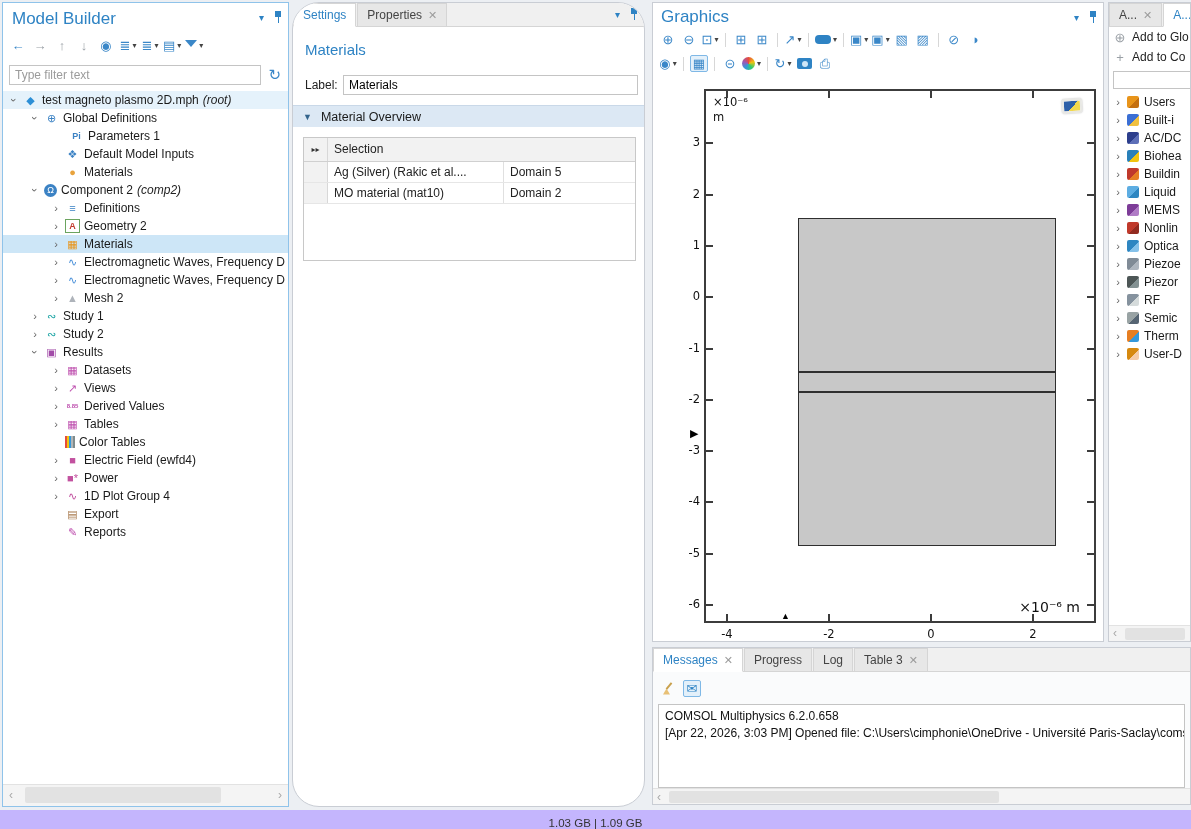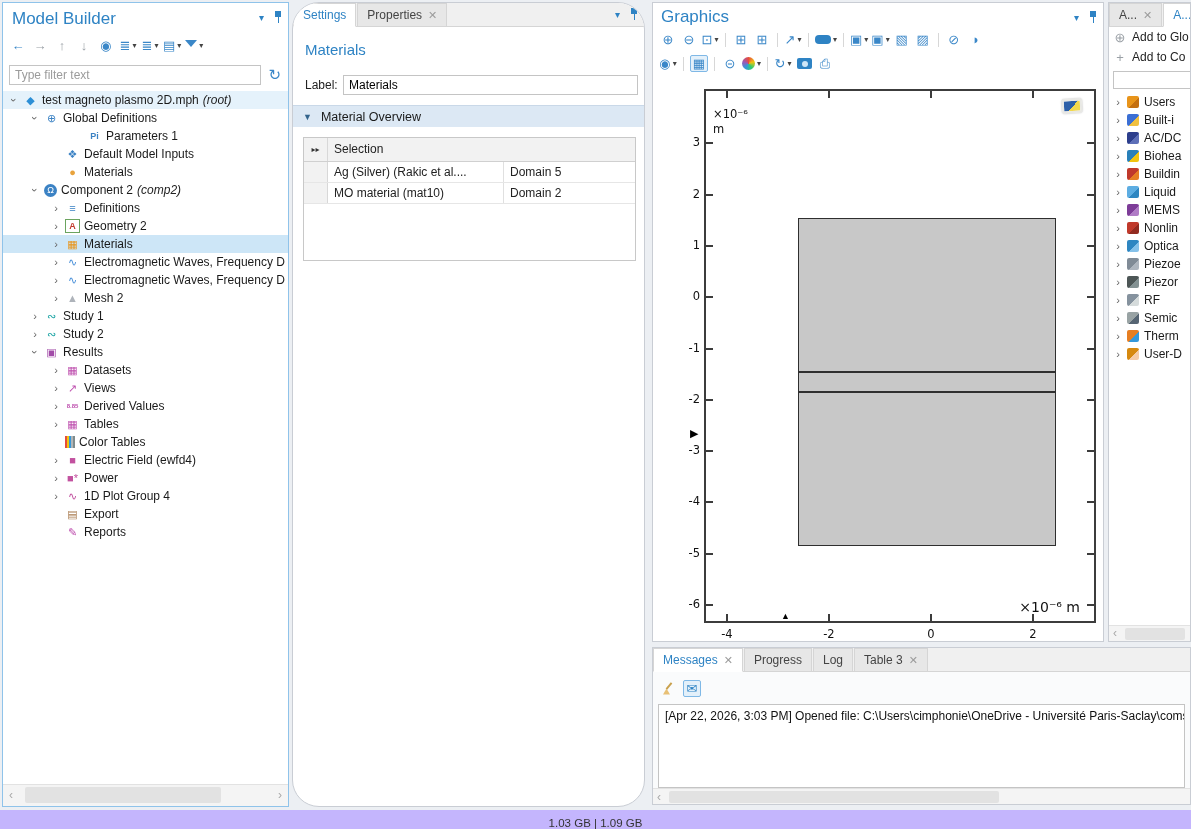--- a/index.html
+++ b/index.html
@@ -70,21 +70,21 @@
   .gfx-toolbar { position:absolute; left:6px; display:flex; align-items:center; gap:3px; }
   .pill { width:16px; height:9px; background:#2E83C4; border-radius:4px; display:inline-block; }
   .gridbtn { border:1px solid #7FB8E6; background:#E3F0FA; border-radius:2px; }
   .palette { width:13px; height:13px; border-radius:50%; background:conic-gradient(#E74C3C,#F1C40F,#2ECC71,#3498DB,#9B59B6,#E74C3C); display:inline-block; }
   .cam { width:15px; height:11px; background:#2E83C4; border-radius:2px; position:relative; display:inline-block; }
   .cam::after { content:""; position:absolute; left:5px; top:2.5px; width:6px; height:6px; border-radius:50%; background:#CFE6F7; }
   #plot-box { position:absolute; left:51px; top:86px; width:392px; height:534px; border:2px solid #3C3C3C; background:#fff; }
   .axis-lbl { position:absolute; font-family:"DejaVu Sans",sans-serif; font-size:11.5px; color:#111; }
   .tickmark { position:absolute; background:#3C3C3C; }
   .geom-rect { position:absolute; background:#C8C8C8; border:1px solid #2F2F2F; }
-  #plot-unit-top { position:absolute; left:7px; top:4px; font-family:"DejaVu Sans",sans-serif; font-size:11.5px; color:#111; line-height:15px;margin-top:12px; }
+  #plot-unit-top { position:absolute; left:7px; top:4px; font-family:"DejaVu Sans",sans-serif; font-size:11.5px; color:#111; line-height:15px; }
   #plot-unit-bottom { position:absolute; right:14px; bottom:6px; font-family:"DejaVu Sans",sans-serif; font-size:14px; color:#111; }
   #plot-thumb-icon { position:absolute; right:12px; top:8px; width:20px; height:14px; background:linear-gradient(135deg,#2C5FA8 0 55%, #F2D84B 55%); border:2px solid #E8E8E4; border-radius:2px; box-shadow:0 0 2px rgba(0,0,0,.35); transform:rotate(-3deg); }
   .cursor-glyph { position:absolute; color:#000; }
 
   
   #addmat { left:1108px; top:2px; width:83px; height:640px; }
   .am-row { display:flex; align-items:center; gap:5px; height:20px; padding-left:4px; white-space:nowrap; color:#222; }
   #am-search { margin:4px 0 4px 4px; width:160px; height:18px; border:1px solid #C4C4C4; }
   #am-list .trow { padding-left:2px; }
   .am-ico { width:12px; height:12px; border-radius:2px; flex:none; display:inline-block; }
@@ -133,21 +133,21 @@
           <span class="chev open">›</span>
           <span class="tico i-model-root" style="color: rgb(44, 143, 214);">◆</span>
           <span class="tlabel">test magneto plasmo 2D.mph</span>
           <span class="tsuffix">(root)</span>
         </div>
         <div class="trow" style="padding-left: 25px;">
           <span class="chev open">›</span>
           <span class="tico i-globe" style="color: rgb(59, 130, 196);">⊕</span>
           <span class="tlabel">Global Definitions</span>
         </div>
-        <div class="trow" style="padding-left: 68px;">
+        <div class="trow" style="padding-left: 50px;">
           <span class="chev"></span>
           <span class="tico i-parameters" style="color: rgb(59, 130, 196); font-size: 9px; font-weight: bold;">Pi</span>
           <span class="tlabel">Parameters 1</span>
         </div>
         <div class="trow" style="padding-left: 46px;">
           <span class="chev"></span>
           <span class="tico i-model-inputs" style="color: rgb(59, 130, 196);">❖</span>
           <span class="tlabel">Default Model Inputs</span>
         </div>
         <div class="trow" style="padding-left: 46px;">
@@ -529,20 +529,21 @@
       <span class="tab">
         <span>Table 3</span>
         <span class="x">✕</span>
       </span>
     </div>
     <div id="msg-toolbar">
       <span class="broom"></span>
       <span class="tbi mailbtn">✉</span>
     </div>
     <div id="msg-text">
+      <div>COMSOL Multiphysics 6.2.0.658</div>
       <div>[Apr 22, 2026, 3:03 PM] Opened file: C:\Users\cimphonie\OneDrive - Université Paris-Saclay\comsol\t</div>
     </div>
     <div class="hscroll" style="height:16px">
       <span class="arr" style="left:4px; top:1px">‹</span>
       <span class="thumb" style="left:16px; width:330px; height:12px"></span>
     </div>
   </section>
 
   <div id="statusbar">
     <span>1.03 GB | 1.09 GB</span>

